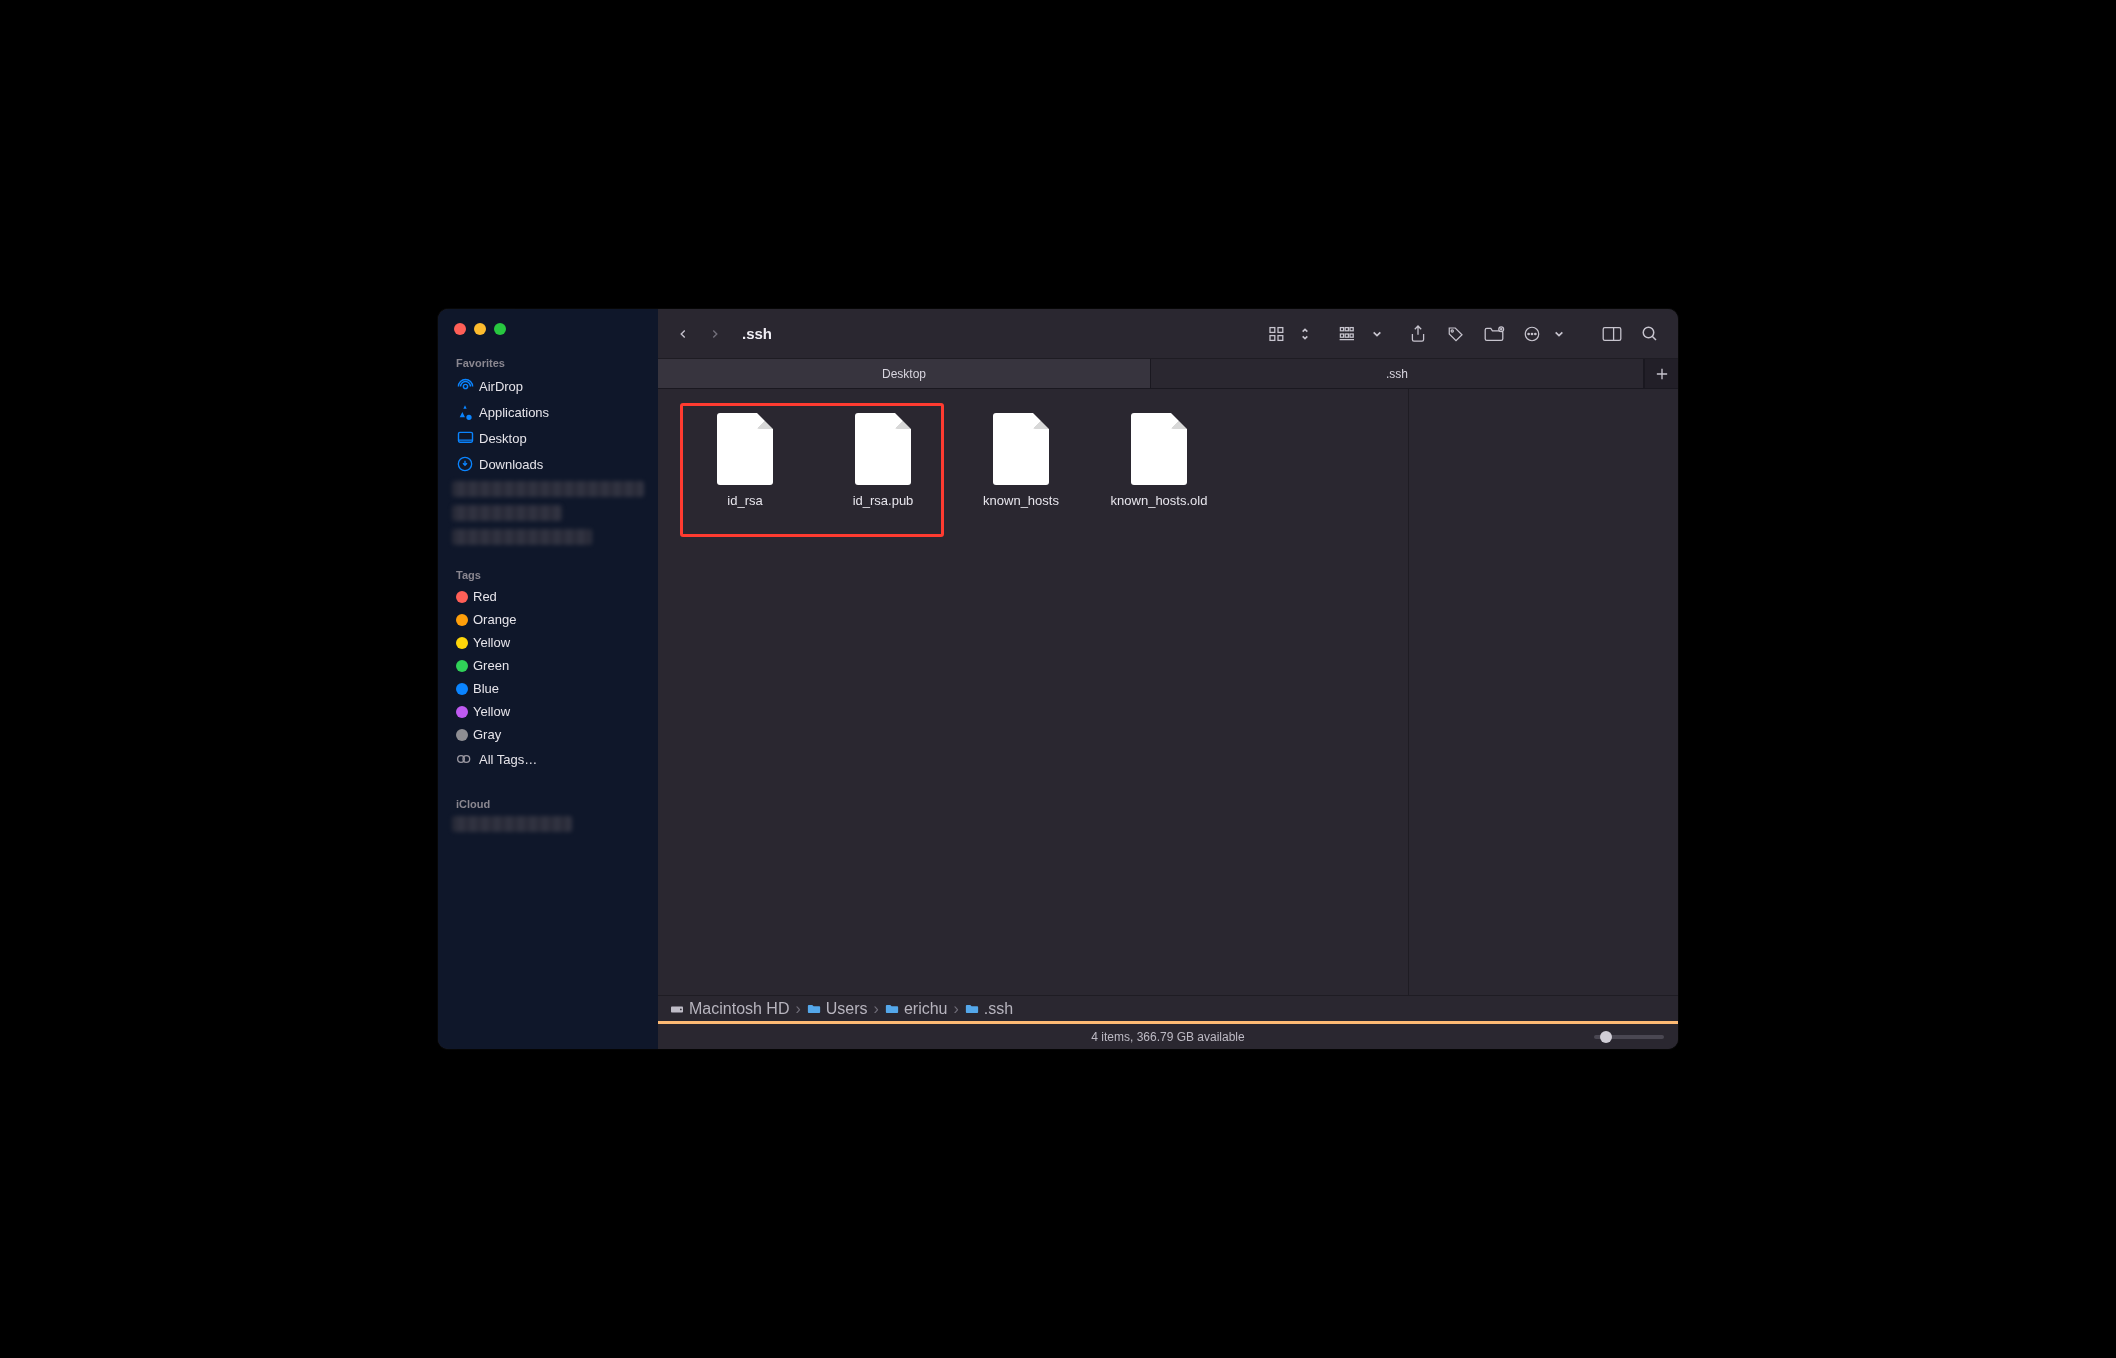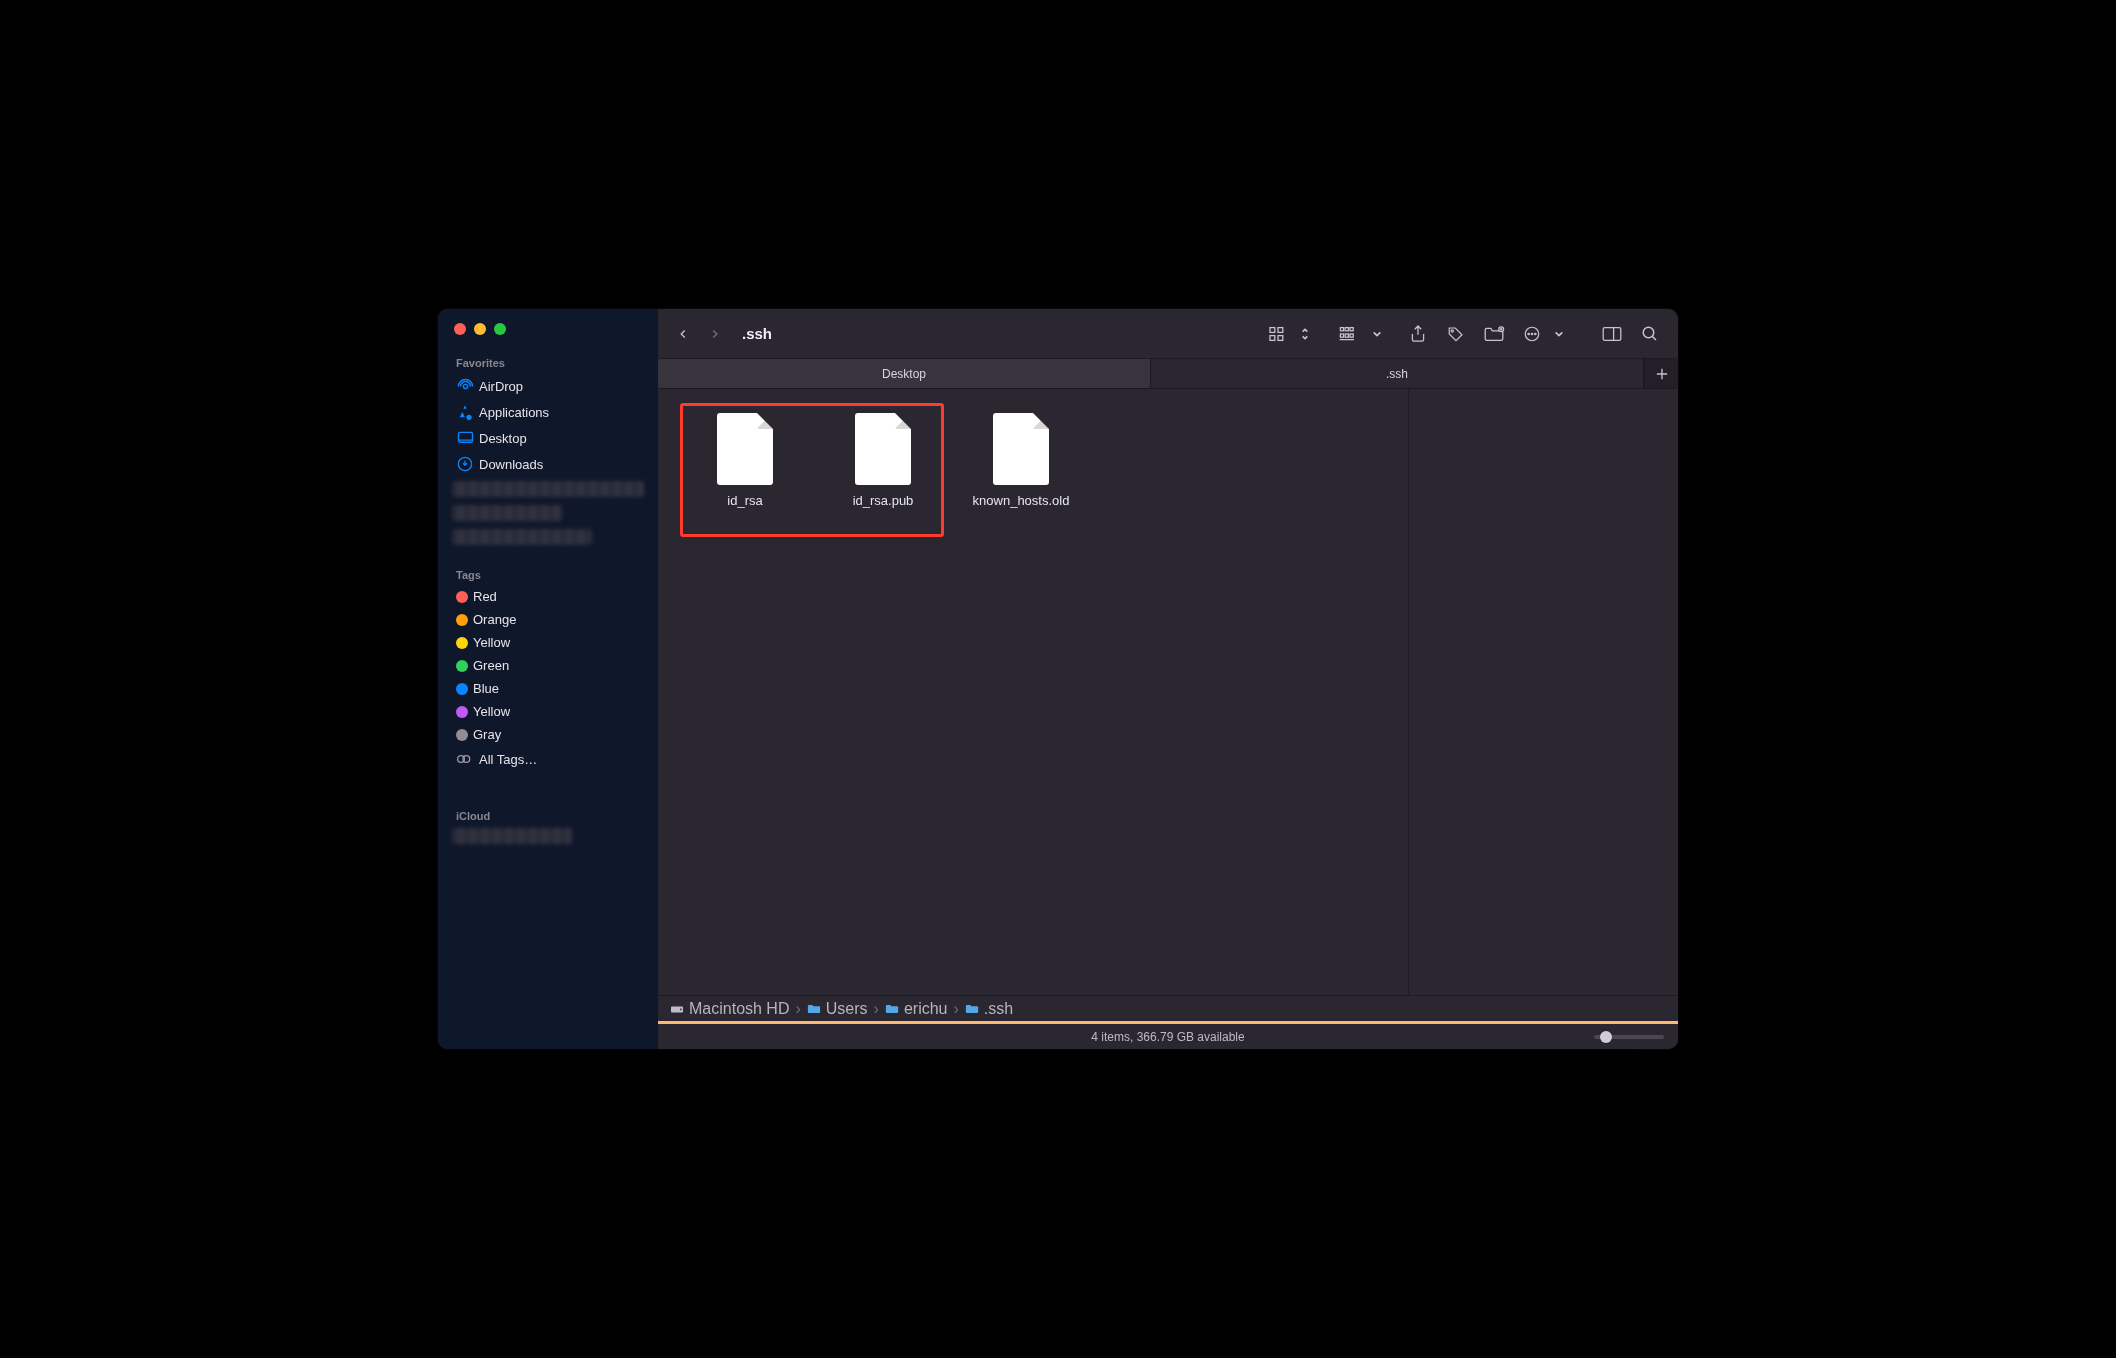--- a/index.html
+++ b/index.html
@@ -298,21 +298,21 @@
     <div class="side-item">
       <span class="icon">
         <svg width="16" height="12" viewBox="0 0 24 18" fill="none" stroke="#9c99a3" stroke-width="2">
             <circle cx="6" cy="9" r="5"></circle>
             <circle cx="14" cy="9" r="5"></circle>
           </svg>
       </span>
       <span>All Tags…</span>
     </div>
 
-    <div class="section-label" style="margin-top:32px">iCloud</div>
+    <div class="section-label" style="margin-top:20px">iCloud</div>
     <div class="blur-row" style="width:120px;margin-top:2px"></div>
   </div>
 
   <div class="main">
 
     <div class="toolbar">
       <div class="nav-btn">
         <svg width="14" height="14" viewBox="0 0 24 24" fill="none" stroke="currentColor" stroke-width="2.5">
             <polyline points="15 18 9 12 15 6"></polyline>
           </svg>
@@ -434,20 +434,24 @@
       <div class="file">
             <div class="file-icon"></div>
     <div class="file-name">id_rsa</div>
           </div>
           <div class="file">
             <div class="file-icon"></div>
     <div class="file-name">id_rsa.pub</div>
           </div>
           <div class="file">
             <div class="file-icon"></div>
+    <div class="file-name">known_hosts</div>
+          </div>
+          <div class="file">
+            <div class="file-icon"></div>
     <div class="file-name">known_hosts.old</div>
           </div>
         </div>
       <div class="preview-pane"></div>
     </div>
 
     <div class="pathbar">
       <span class="seg">
         <span class="drive-ic">
           <svg width="14" height="12" viewBox="0 0 16 14" fill="#bfbcc7">

